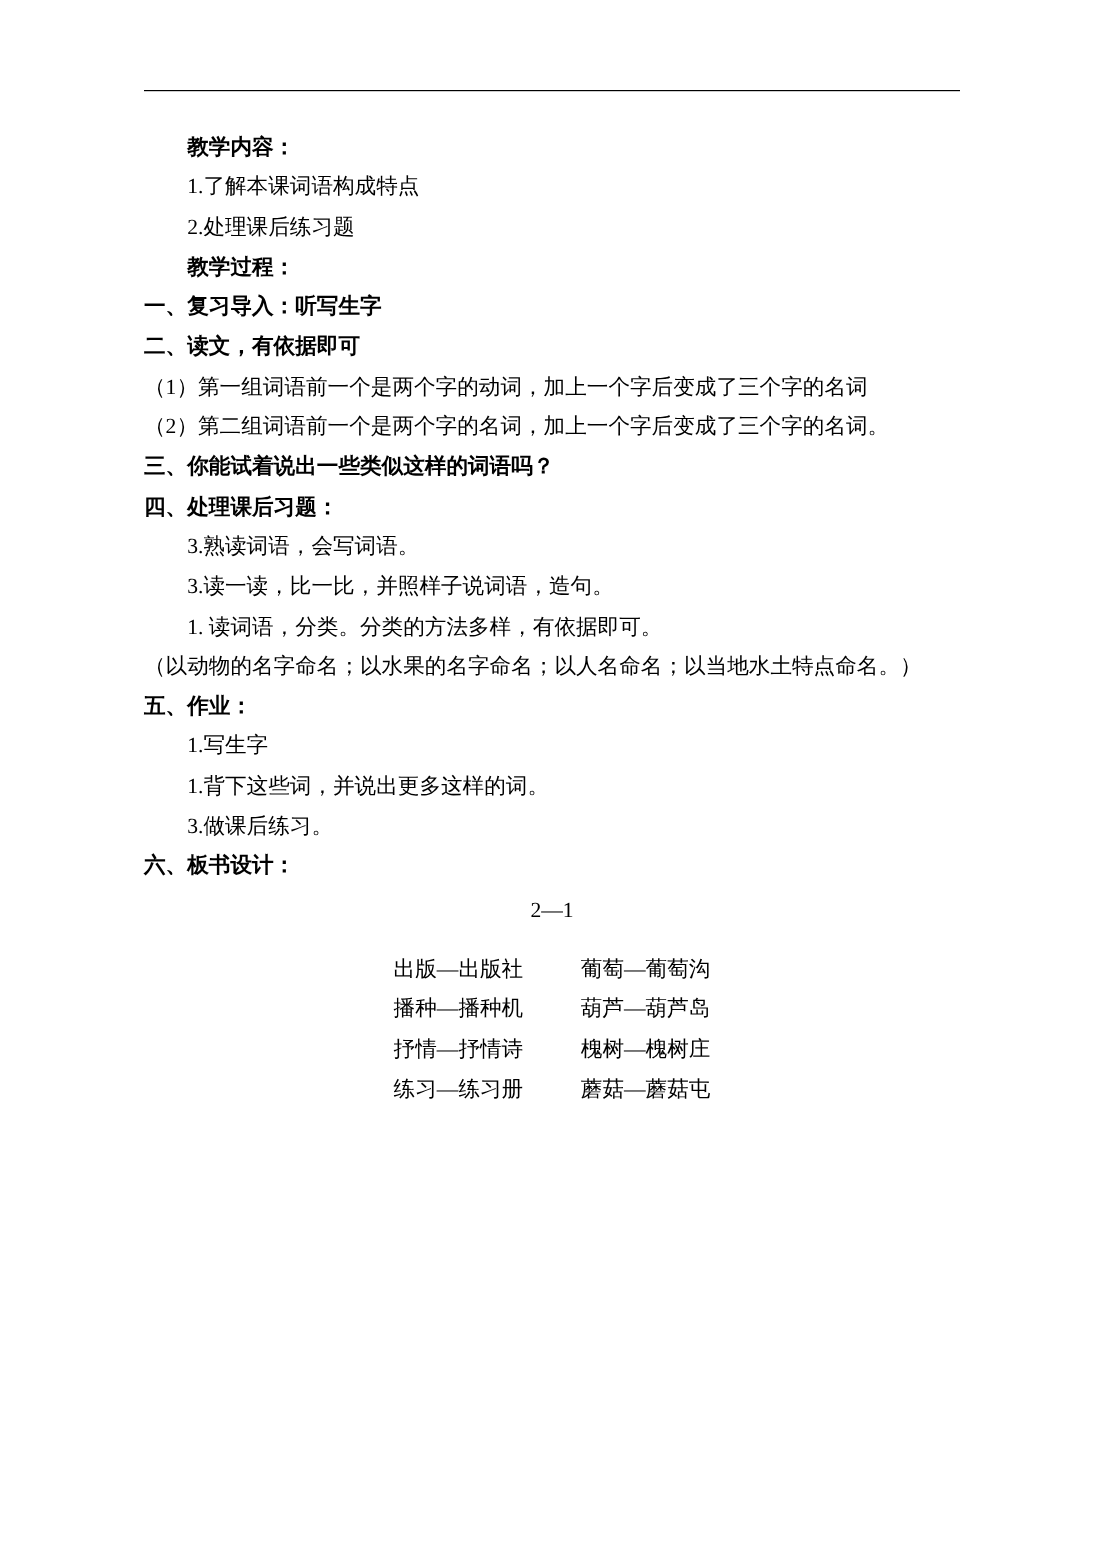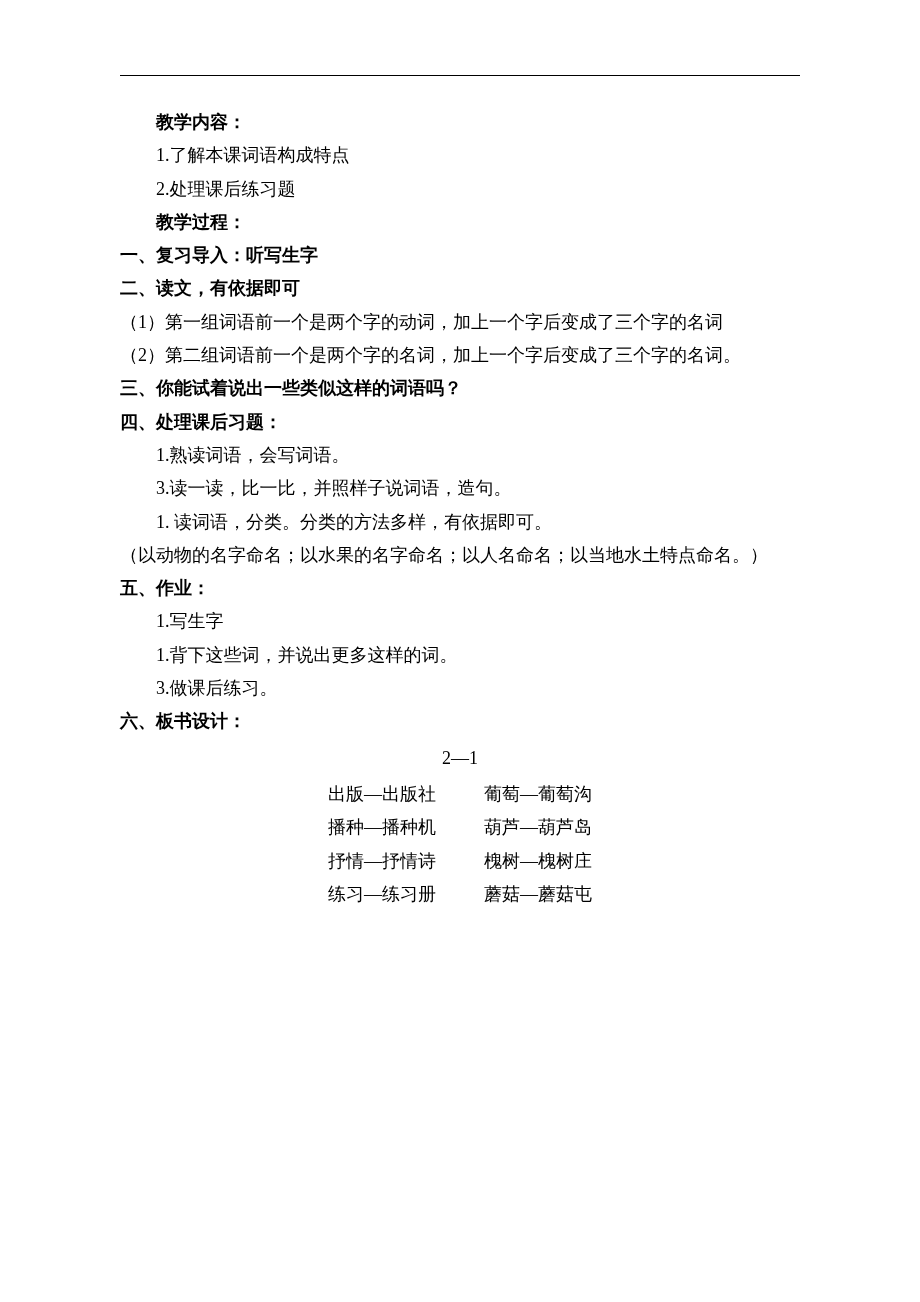--- a/index.html
+++ b/index.html
@@ -20,21 +20,21 @@
       width: 100%;
     }
     .bold { font-weight: bold; }
     .indent-1 { padding-left: 2em; }
     .line { white-space: pre-wrap; }
     .board-title {
       text-align: center;
       margin-top: 3px;
     }
     .board-table {
-      margin: 3px auto;
+      margin: 16px auto;
       display: table;
     }
     .board-row { display: table-row; }
     .board-cell {
       display: table-cell;
       padding: 0 24px;
       white-space: nowrap;
     }
   </style>
 </head>
@@ -54,21 +54,21 @@
 
 <div class="bold line">一、复习导入：听写生字</div>
 
 <div class="bold line">二、读文，有依据即可</div>
 <div class="line">（1）第一组词语前一个是两个字的动词，加上一个字后变成了三个字的名词</div>
 <div class="line">（2）第二组词语前一个是两个字的名词，加上一个字后变成了三个字的名词。</div>
 
 <div class="bold line">三、你能试着说出一些类似这样的词语吗？</div>
 
 <div class="bold line">四、处理课后习题：</div>
-<div class="indent-1 line">1.熟读词语，会写词语。</div>
+<div class="indent-1 line">3.熟读词语，会写词语。</div>
 <div class="indent-1 line">3.读一读，比一比，并照样子说词语，造句。</div>
 <div class="indent-1 line">1. 读词语，分类。分类的方法多样，有依据即可。</div>
 <div class="line">（以动物的名字命名；以水果的名字命名；以人名命名；以当地水土特点命名。）</div>
 
 <div class="bold line">五、作业：</div>
 <div class="indent-1 line">1.写生字</div>
 <div class="indent-1 line">1.背下这些词，并说出更多这样的词。</div>
 <div class="indent-1 line">3.做课后练习。</div>
 
 <div class="bold line">六、板书设计：</div>

